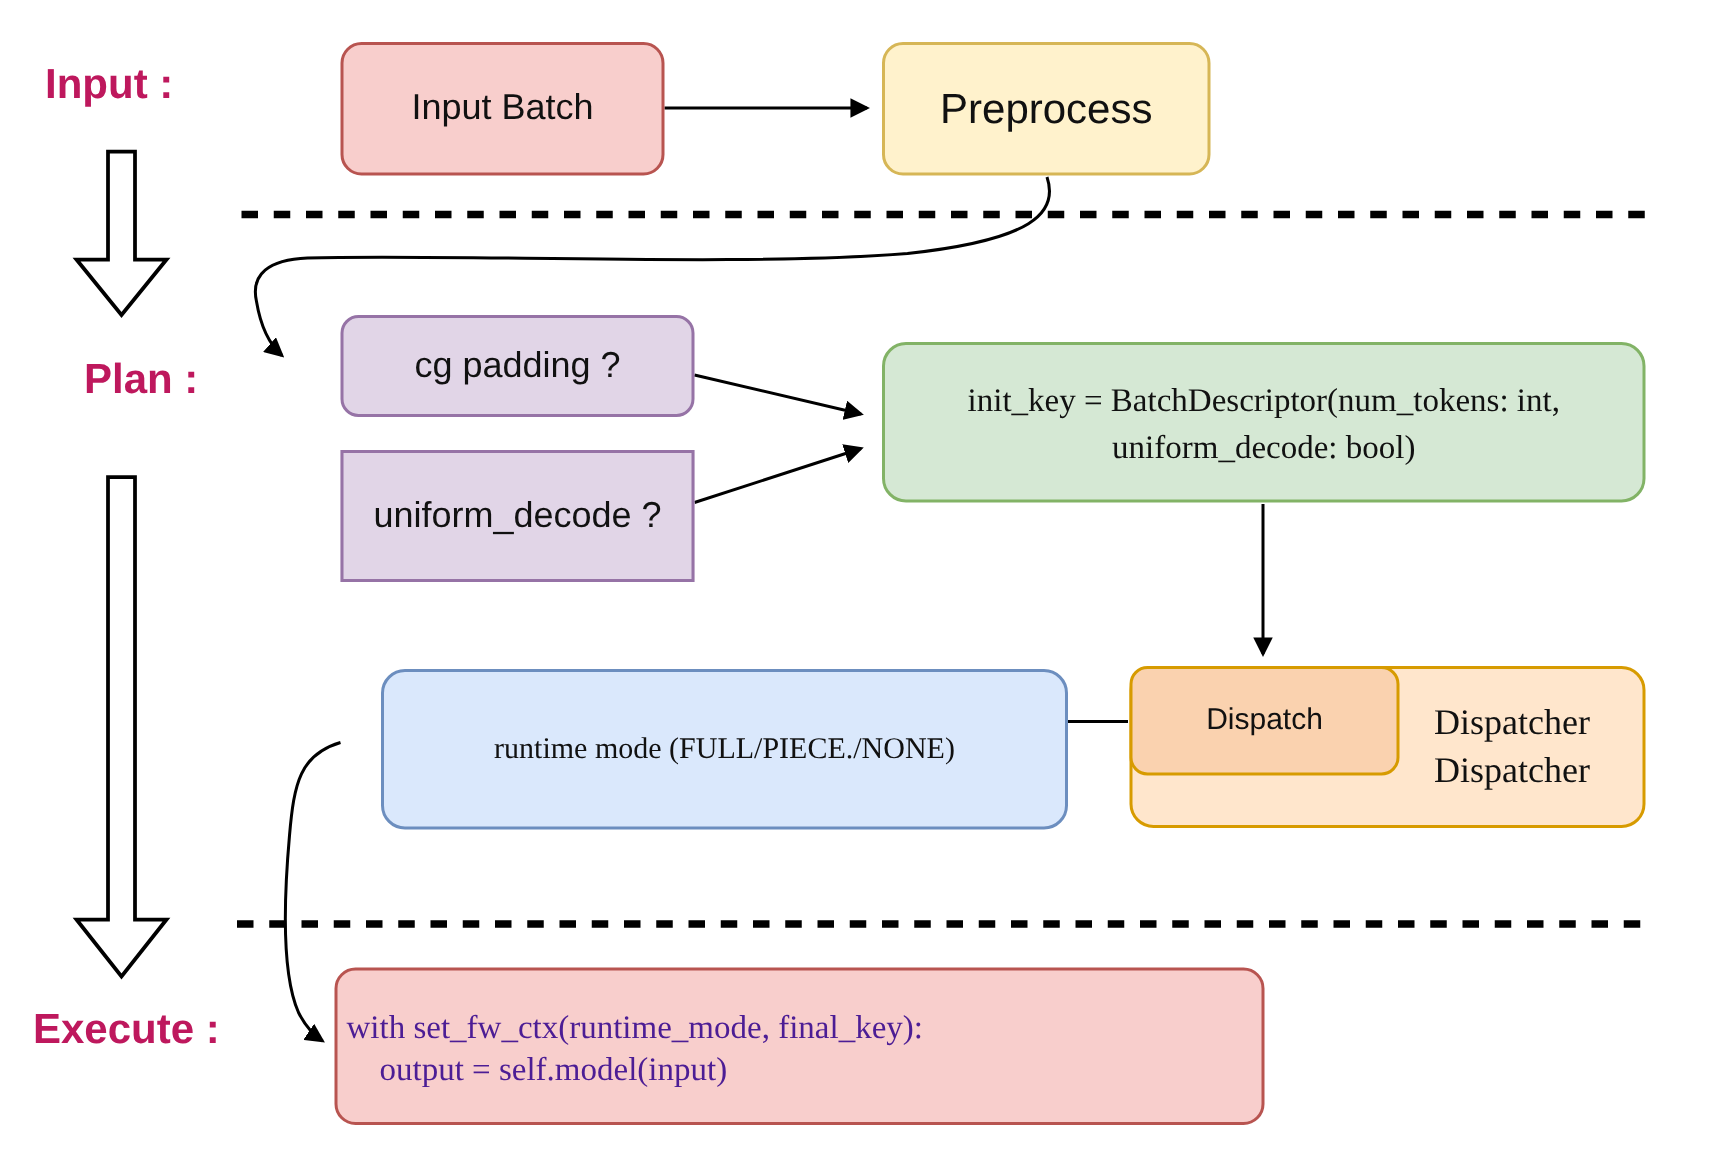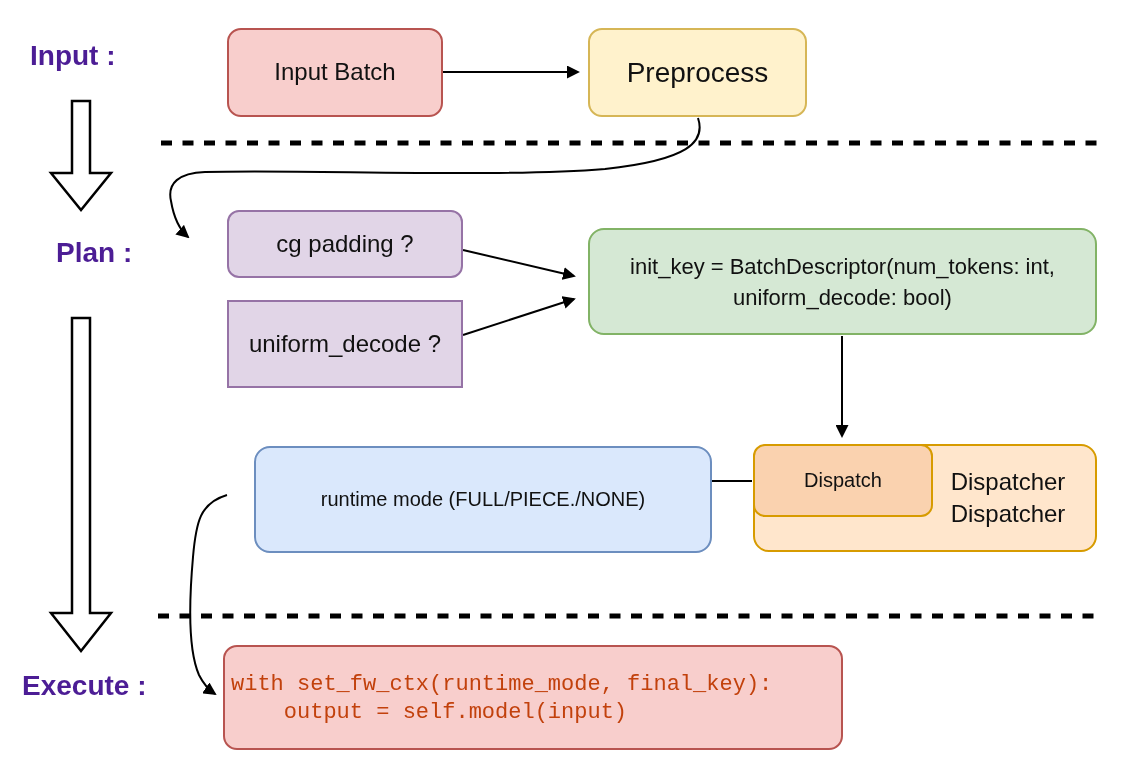--- a/index.html
+++ b/index.html
@@ -1,27 +1,27 @@
 <!DOCTYPE html>
 <html style="--red_fill: #f8cecc; --red_stroke: #b85450; --yellow_fill: #fff2cc; --yellow_stroke: #d6b656; --purple_fill: #e1d5e7; --purple_stroke: #9673a6; --green_fill: #d5e8d4; --green_stroke: #82b366; --blue_fill: #dae8fc; --blue_stroke: #6c8ebf; --orange_fill: #ffe6cc; --orange_stroke: #d79b00; --dispatch_fill: #fad2af; --connector: #000000;"><head>
 <meta charset="utf-8">
 <style>
   html,body{margin:0;padding:0;background:#ffffff;}
   .canvas{
     position:relative;width:1142px;height:770px;background:#ffffff;overflow:hidden;
     font-family:"Liberation Sans","DejaVu Sans",sans-serif;color:#111;
   }
   .stage-label{
-    position:absolute;font-weight:bold;font-size:28px;color:#4c1d95;white-space:nowrap;
+    position:absolute;font-weight:bold;font-size:28px;color:#be185d;white-space:nowrap;
   }
   .node{
     position:absolute;display:flex;align-items:center;justify-content:center;
     text-align:center;box-sizing:border-box;line-height:1.35;
   }
-  .node .lines{width:100%;}
+  .node .lines{width:100%;font-family:Liberation Serif, serif;}
   #svg-overlay{position:absolute;left:0;top:0;z-index:0;}
   .node{z-index:2;}
   .stage-label{z-index:2;}
 
   #node-input-batch{left:227px;top:28px;width:216px;height:89px;border-radius:14px;
     background:var(--red_fill);border:2px solid var(--red_stroke);font-size:24px;}
   #node-preprocess{left:588px;top:28px;width:219px;height:89px;border-radius:14px;
     background:var(--yellow_fill);border:2px solid var(--yellow_stroke);font-size:28px;}
   #node-cg-padding{left:227px;top:210px;width:236px;height:68px;border-radius:12px;
     background:var(--purple_fill);border:2px solid var(--purple_stroke);font-size:24px;}
@@ -33,21 +33,21 @@
     background:var(--blue_fill);border:2px solid var(--blue_stroke);font-size:20px;line-height:29px;margin-left:27px;}
   #node-cudagraph{left:753px;top:444px;width:344px;height:108px;border-radius:16px;
     background:var(--orange_fill);border:2px solid var(--orange_stroke);font-size:24px;
     justify-content:flex-end;}
   #node-cudagraph .lines{width:170px;margin-right:2px;}
   #node-dispatch{left:753px;top:444px;width:180px;height:73px;border-radius:12px;
     background:var(--dispatch_fill);border:2px solid var(--orange_stroke);font-size:20px;}
   #node-execute-code{left:223px;top:645px;width:620px;height:105px;border-radius:14px;
     background:var(--red_fill);border:2px solid var(--red_stroke);
     font-family:"Liberation Mono","DejaVu Sans Mono",monospace;font-size:22px;line-height:28px;
-    color:#c2410c;justify-content:flex-end;align-items:flex-start;text-align:left;
+    color:#4c1d95;justify-content:flex-end;align-items:flex-start;text-align:left;
     padding:24px 4px 0 6px;}
   .pre{white-space:pre;}
   #label-input{left:30px;top:40px;}
   #label-plan{left:36px;top:237px;margin-left:20px;}
   #label-execute{left:22px;top:670px;}
 </style>
 </head>
 <body>
 
 <div class="canvas">

